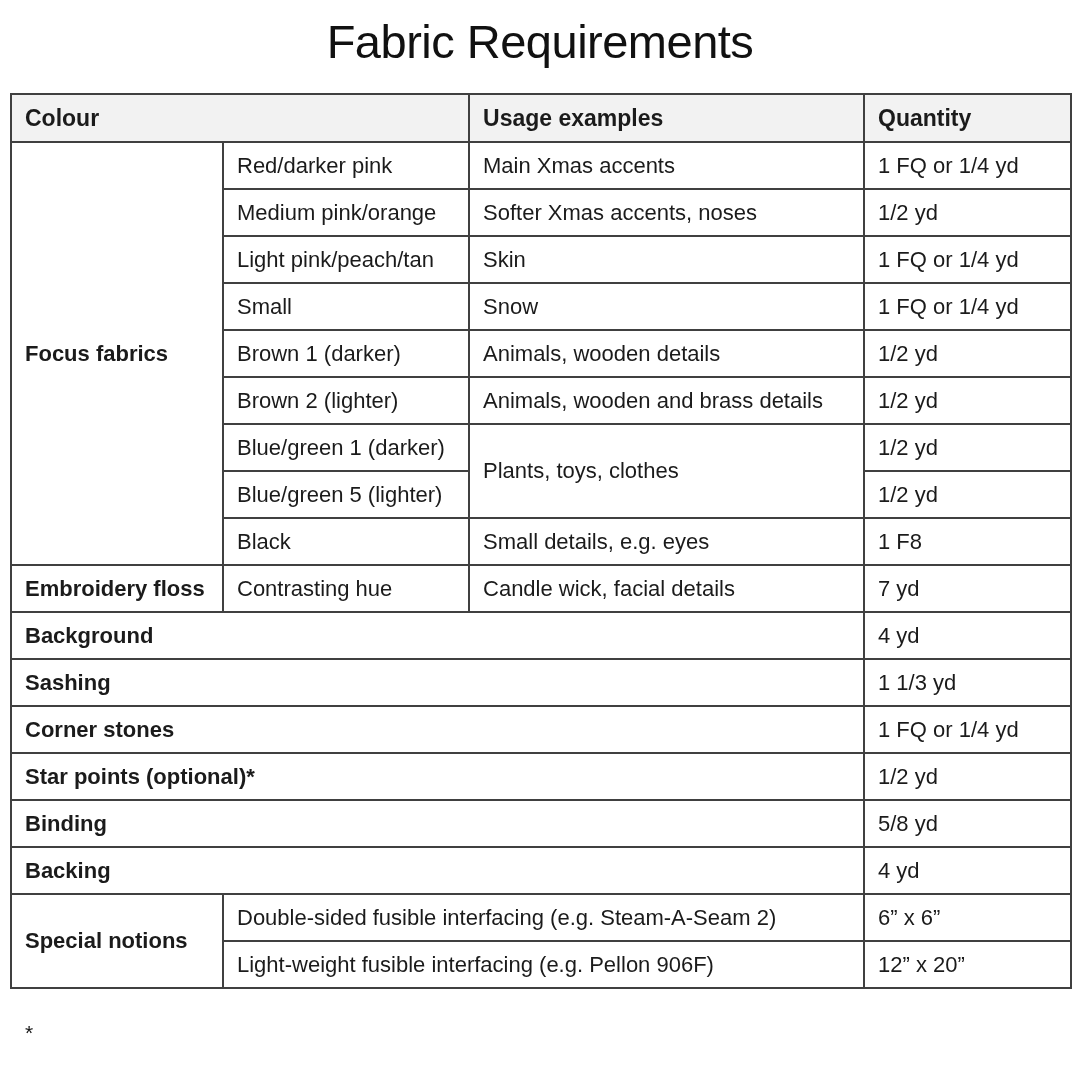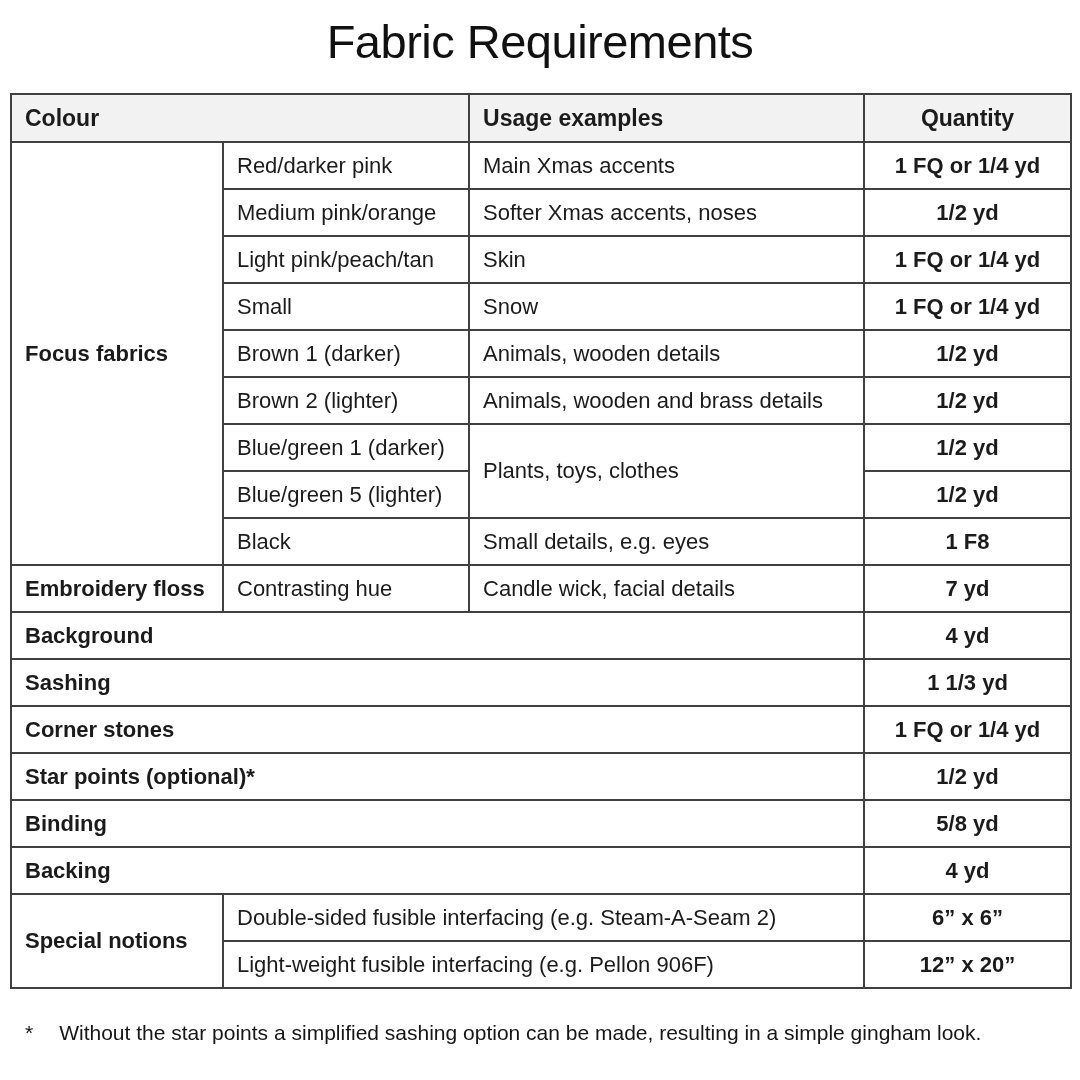--- a/index.html
+++ b/index.html
@@ -44,23 +44,23 @@
     white-space: nowrap;
   }
   table.req tr { height: 47px; }
   table.req tr.head { height: 48px; margin-left: 35px; }
   table.req th {
     background: var(--header-bg, #f2f2f2);
     font-weight: 700;
     font-size: 23px;
     text-align: left;
   }
-  table.req th.center { text-align: center; }
+  table.req th.center { }
   td.group, td.label { font-weight: 700; }
-  td.qty { text-align: center; padding: 2px 6px; font-weight: bold; }
+  td.qty { text-align: left; padding: 2px 6px; }
   .footnote {
     display: flex;
     align-items: flex-start;
     margin: 32px 0 0 25px;
     font-size: 21px;
     color: #161616;
   }
   .footnote .marker { flex: 0 0 auto; }
   .footnote .fn-text { margin-left: 26px; }
 </style>
@@ -171,16 +171,15 @@
     </tr>
     <tr>
       <td colspan="2">Light-weight fusible interfacing (e.g. Pellon 906F)</td>
       <td class="qty">12” x 20”</td>
     </tr>
   </tbody>
     </table>
 
   <div class="footnote">
     <span class="marker">*</span>
-    <span class="fn-text">Without the star points a simplified sashing option can be made, resulting in a simple gingham look.</span>
   </div>
 
 </div>
 
 </body></html>

